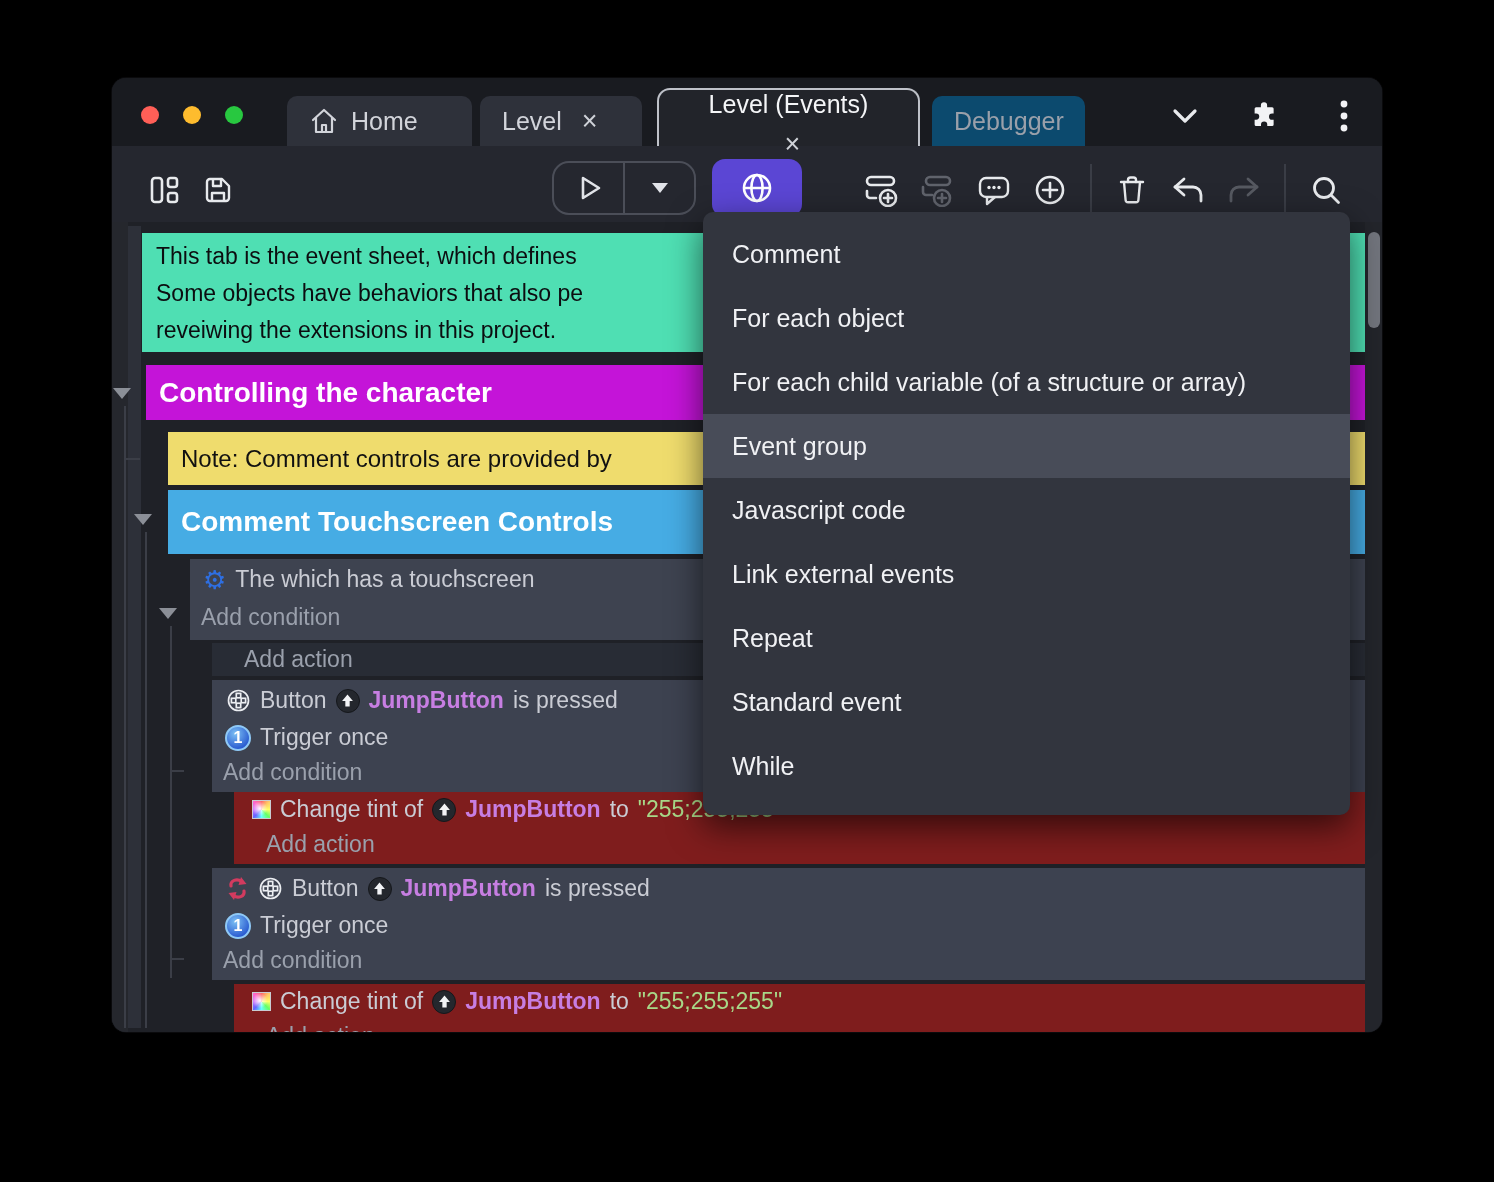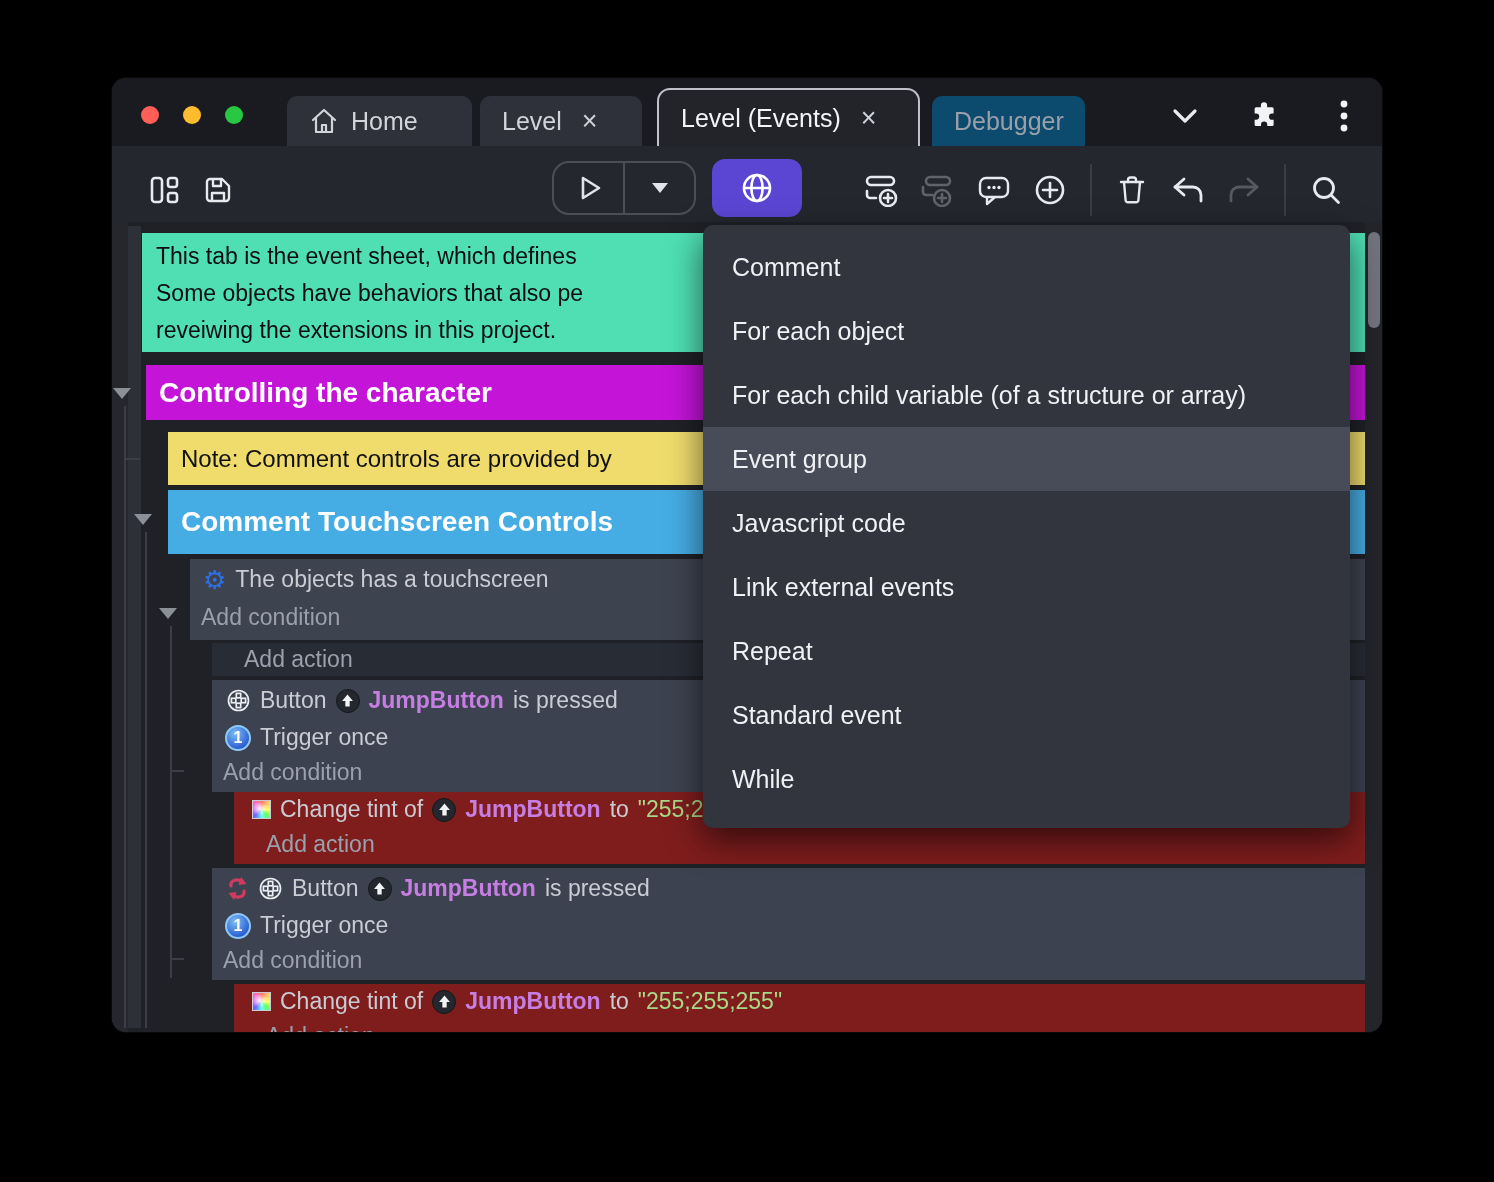--- a/index.html
+++ b/index.html
@@ -10,21 +10,21 @@
   .window{position:absolute;left:112px;top:78px;width:1270px;height:954px;border-radius:14px;
     overflow:hidden;background:#1f2127;box-shadow:0 0 0 1px #0a0a0c;}
 
   
   .titlebar{position:absolute;left:0;top:0;width:1270px;height:68px;background:#191b20;}
   .traffic{position:absolute;top:28px;width:18px;height:18px;border-radius:50%;}
   .tab{position:absolute;bottom:0;height:50px;display:flex;align-items:center;gap:12px;
     padding:0 22px;background:#2e313a;border-radius:10px 10px 0 0;color:#d2d4da;font-size:25px;}
   .tab .close{font-size:27px;color:#cfd2d8;line-height:1;margin-left:8px;}
   .tab.active{height:58px;background:#22242a;border:2px solid #bfc2c9;border-bottom:none;
-    border-radius:13px 13px 0 0;color:#f4f5f7;z-index:2;}
+    border-radius:13px 13px 0 0;color:#f4f5f7;z-index:2;flex-direction:column;}
   .tab.dim{background:#0c4a6e;color:#9aa0aa;}
   .tbar-ico{position:absolute;top:20px;width:36px;height:36px;display:flex;align-items:center;justify-content:center;}
 
   
   .toolbar{position:absolute;left:0;top:68px;width:1270px;height:76px;background:#25272f;}
   .tool{position:absolute;top:24px;width:40px;height:40px;display:flex;align-items:center;justify-content:center;}
   .playpill{position:absolute;left:440px;top:15px;width:144px;height:54px;border:2px solid #4b4e58;
     border-radius:17px;display:flex;align-items:center;}
   .playpill .half{flex:1;display:flex;align-items:center;justify-content:center;height:100%;}
   .playpill .div{width:2px;height:100%;background:#4b4e58;}
@@ -62,21 +62,21 @@
     display:inline-flex;align-items:center;justify-content:center;flex:0 0 auto;}
   .t1{width:26px;height:26px;border-radius:50%;flex:0 0 auto;
     background:radial-gradient(circle at 38% 30%,#7cc0f4,#2a5bd0 75%);
     border:2px solid #8fc9f6;color:#fff;font-weight:bold;font-size:16px;
     display:inline-flex;align-items:center;justify-content:center;}
   .tint{width:19px;height:19px;flex:0 0 auto;border:1px solid #c9ccd2;
     background:radial-gradient(circle at 40% 45%,rgba(255,255,255,.95) 0%,rgba(255,255,255,0) 55%),
       conic-gradient(#f66,#fc6,#ff6,#6f6,#6ff,#66f,#c6f,#f6c,#f66);}
 
   
-  .menu{position:absolute;left:591px;top:147px;width:647px;height:603px;background:#32353e;
+  .menu{position:absolute;left:591px;top:134px;width:647px;height:603px;background:#32353e;
     border-radius:10px;box-shadow:0 12px 34px rgba(0,0,0,.6);z-index:10;padding-top:10px;}
   .mi{height:64px;line-height:64px;padding-left:29px;font-size:25px;color:#f0f1f4;white-space:nowrap;}
   .mi.hl{background:var(--menu-highlight);}
 
   
   .sbtrack{position:absolute;left:1253px;top:144px;width:17px;height:810px;background:#23252b;}
   .sbthumb{position:absolute;left:1256px;top:154px;width:12px;height:96px;border-radius:6px;background:#72757d;}
 
   svg{display:block;}
 </style>
@@ -294,21 +294,21 @@
       <span>Note: Comment controls are provided by</span>
     </div>
 
     <div class="block subgroup" style="left:56px;top:268px;width:1197px;height:64px;">
       <span>Comment Touchscreen Controls</span>
     </div>
 
     <div class="block condbox" style="left:78px;top:337px;width:1175px;height:81px;">
       <div class="erow" style="top:7px;left:13px;">
         <span class="gear">⚙</span>
-        <span>The objects has a touchscreen</span>
+        <span>The which has a touchscreen</span>
       </div>
       <div class="erow addlink" style="top:45px;left:11px;">
         <span>Add condition</span>
       </div>
     </div>
     <div class="block actrow1" style="left:100px;top:421px;width:1153px;height:33px;">
       <div class="erow addlink" style="top:0;left:32px;line-height:33px;">
         <span>Add action</span>
       </div>
     </div>

